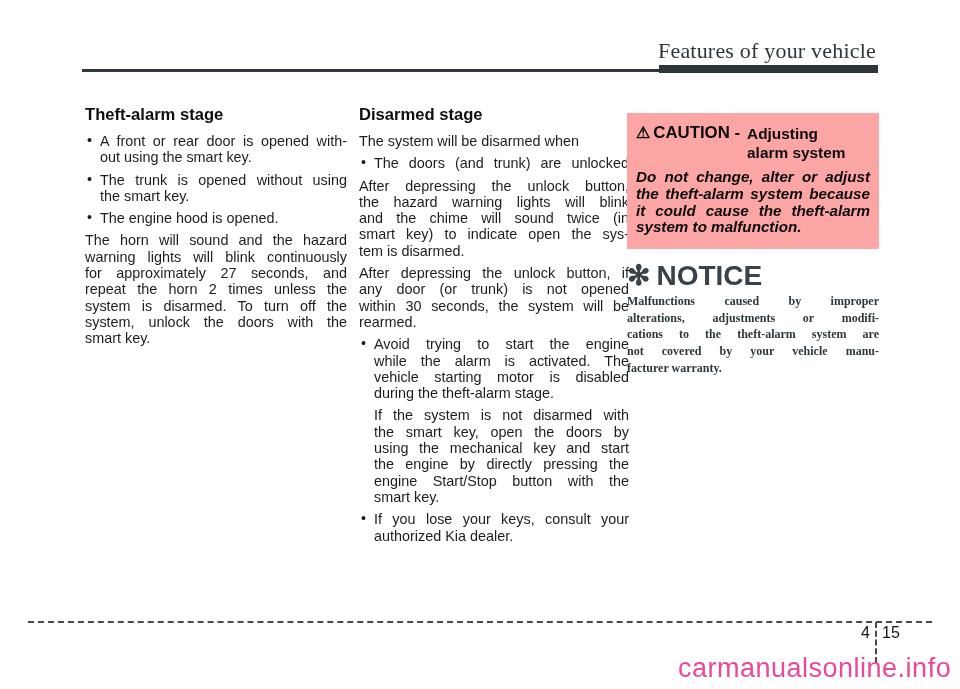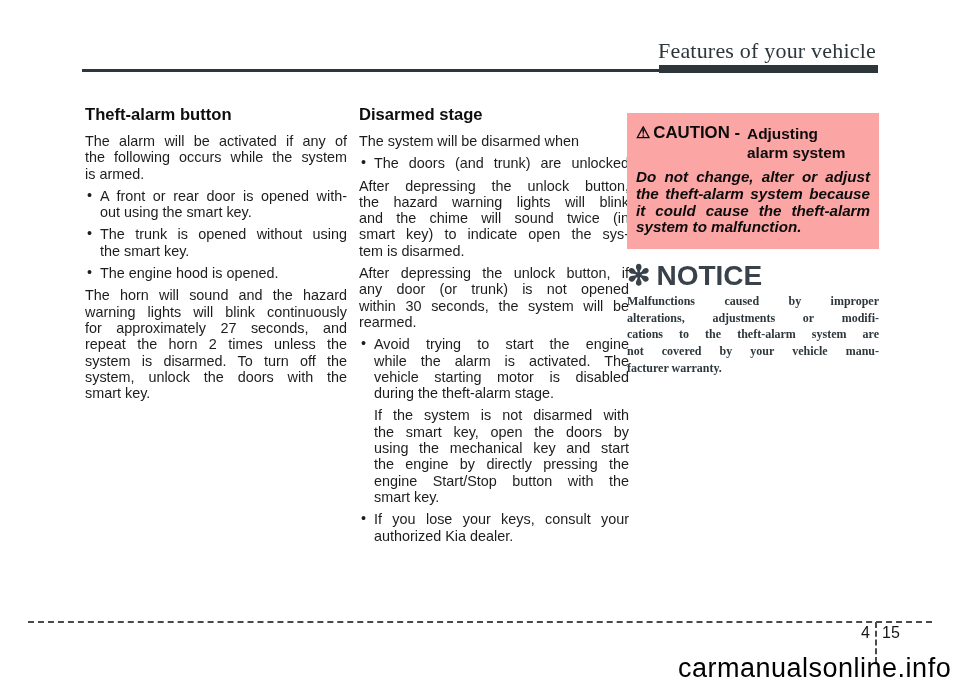--- a/index.html
+++ b/index.html
@@ -42,39 +42,34 @@
   .notice-head{font-size:28px;font-weight:bold;color:#39424a;line-height:24px;}
   .notice-head .star{margin-right:6px;}
   .notice-body{margin-top:5px;font-family:"Liberation Serif",serif;font-weight:bold;
     font-size:12px;line-height:16.6px;color:#2e373c;}
 
   
   .f-dash{position:absolute;top:621px;left:28px;width:904px;border-top:2px dashed #4a4a4a;}
   .f-vdash{position:absolute;top:622px;left:875px;height:41px;border-left:2px dashed #4a4a4a;}
   .f-sec{position:absolute;top:624px;left:850px;width:20px;text-align:right;font-size:16px;color:#161616;}
   .f-page{position:absolute;top:624px;left:882px;font-size:16px;color:#161616;}
-  .watermark{position:absolute;top:653px;left:678px;font-size:27px;color:#000000;letter-spacing:.5px;text-align:center;}
+  .watermark{position:absolute;top:653px;left:678px;font-size:27px;color:#ec4899;letter-spacing:.5px;text-align:center;}
 </style>
 </head>
 <body>
 
 <div class="page">
 
   <div class="hdr-title">Features of your vehicle</div>
   <div class="hdr-line"></div>
   <div class="hdr-bar"></div>
 
   <section class="col" id="col1">
-    <h2 class="colhead">Theft-alarm button</h2>
+    <h2 class="colhead">Theft-alarm stage</h2>
     <div>
-        <div class="block para">
-          <div class="ln">The alarm will be activated if any of</div>
-          <div class="ln">the following occurs while the system</div>
-          <div class="ln last">is armed.</div>
-        </div>
         <div class="block bullet">
           <span class="marker">•</span>
           <div class="ln">A front or rear door is opened with-</div>
           <div class="ln last">out using the smart key.</div>
         </div>
         <div class="block bullet">
           <span class="marker">•</span>
           <div class="ln">The trunk is opened without using</div>
           <div class="ln last">the smart key.</div>
         </div>

